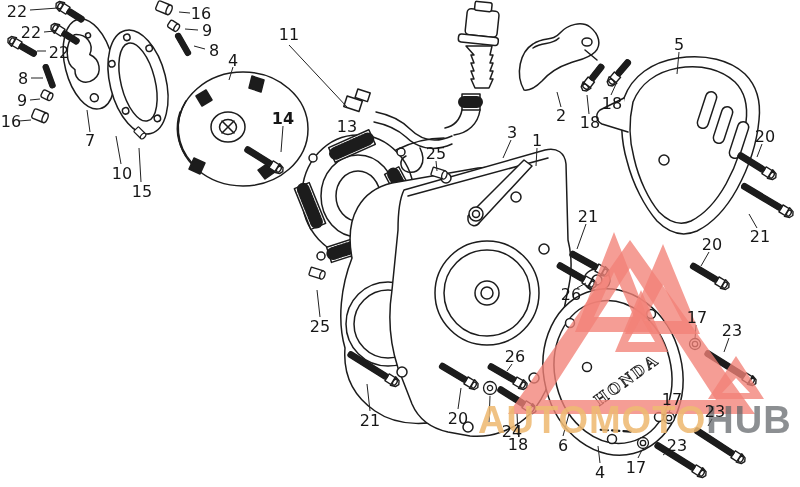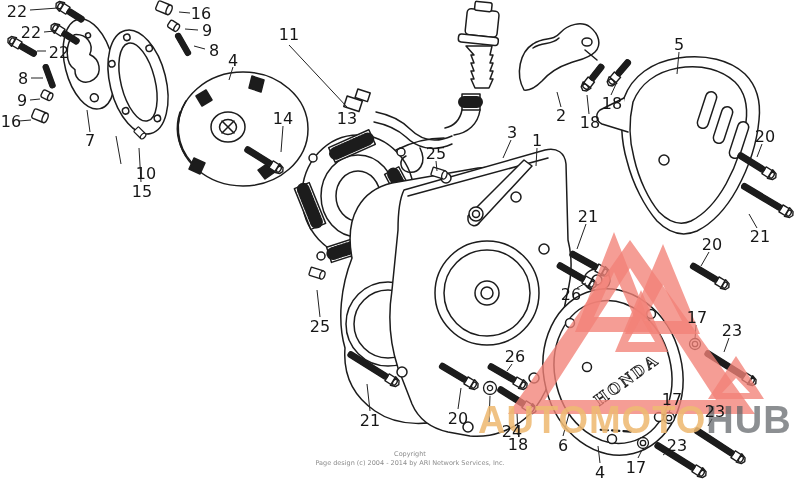--- a/index.html
+++ b/index.html
@@ -305,42 +305,38 @@
     <path d="M630,240 L508,414 L755,414 Z M630,268 L545,400 L716,400 Z"></path>
     <path d="M641,290 L615,352 L668,352 Z M641,318 L628,342 L655,342 Z"></path>
     <path d="M736,356 L708,399 L764,399 Z M736,378 L722,393 L750,393 Z"></path>
   </g>
 </svg>
 
 <div id="watermark-text">
   <span id="wm-light">AUTOMOTO</span><span id="wm-dark">HUB</span>
 </div>
 
-<div id="copyright">
-  <div>Copyright</div>
-  <div>Page design (c) 2004 - 2014 by ARI Network Services, Inc.</div>
-</div>
 
 <div id="callout-layer">
       <span class="callout" style="left: 17px; top: 11px;">22</span>
       <span class="callout" style="left: 31px; top: 32px;">22</span>
       <span class="callout" style="left: 59px; top: 52px;">22</span>
       <span class="callout" style="left: 23px; top: 78px;">8</span>
       <span class="callout" style="left: 22px; top: 100px;">9</span>
       <span class="callout" style="left: 11px; top: 121px;">16</span>
       <span class="callout" style="left: 90px; top: 140px;">7</span>
-      <span class="callout" style="left: 122px; top: 173px; margin-left: 24px;">10</span>
+      <span class="callout" style="left: 122px; top: 173px;">10</span>
       <span class="callout" style="left: 142px; top: 191px; text-align: center;">15</span>
       <span class="callout" style="left: 201px; top: 13px;">16</span>
       <span class="callout" style="left: 207px; top: 30px;">9</span>
       <span class="callout" style="left: 214px; top: 50px;">8</span>
       <span class="callout" style="left: 233px; top: 60px;">4</span>
       <span class="callout" style="left: 289px; top: 34px; text-align: right;">11</span>
-      <span class="callout" style="left: 283px; top: 118px;">14</span>
-      <span class="callout" style="left: 347px; top: 118px;">13</span>
+      <span class="callout" style="left: 283px; top: 118px; font-weight: bold;">14</span>
+      <span class="callout" style="left: 347px; top: 126px;">13</span>
       <span class="callout" style="left: 436px; top: 153px;">25</span>
       <span class="callout" style="left: 320px; top: 326px;">25</span>
       <span class="callout" style="left: 512px; top: 132px;">3</span>
       <span class="callout" style="left: 537px; top: 140px;">1</span>
       <span class="callout" style="left: 561px; top: 115px;">2</span>
       <span class="callout" style="left: 612px; top: 103px;">18</span>
       <span class="callout" style="left: 590px; top: 122px;">18</span>
       <span class="callout" style="left: 679px; top: 44px;">5</span>
       <span class="callout" style="left: 765px; top: 136px;">20</span>
       <span class="callout" style="left: 760px; top: 236px;">21</span>

